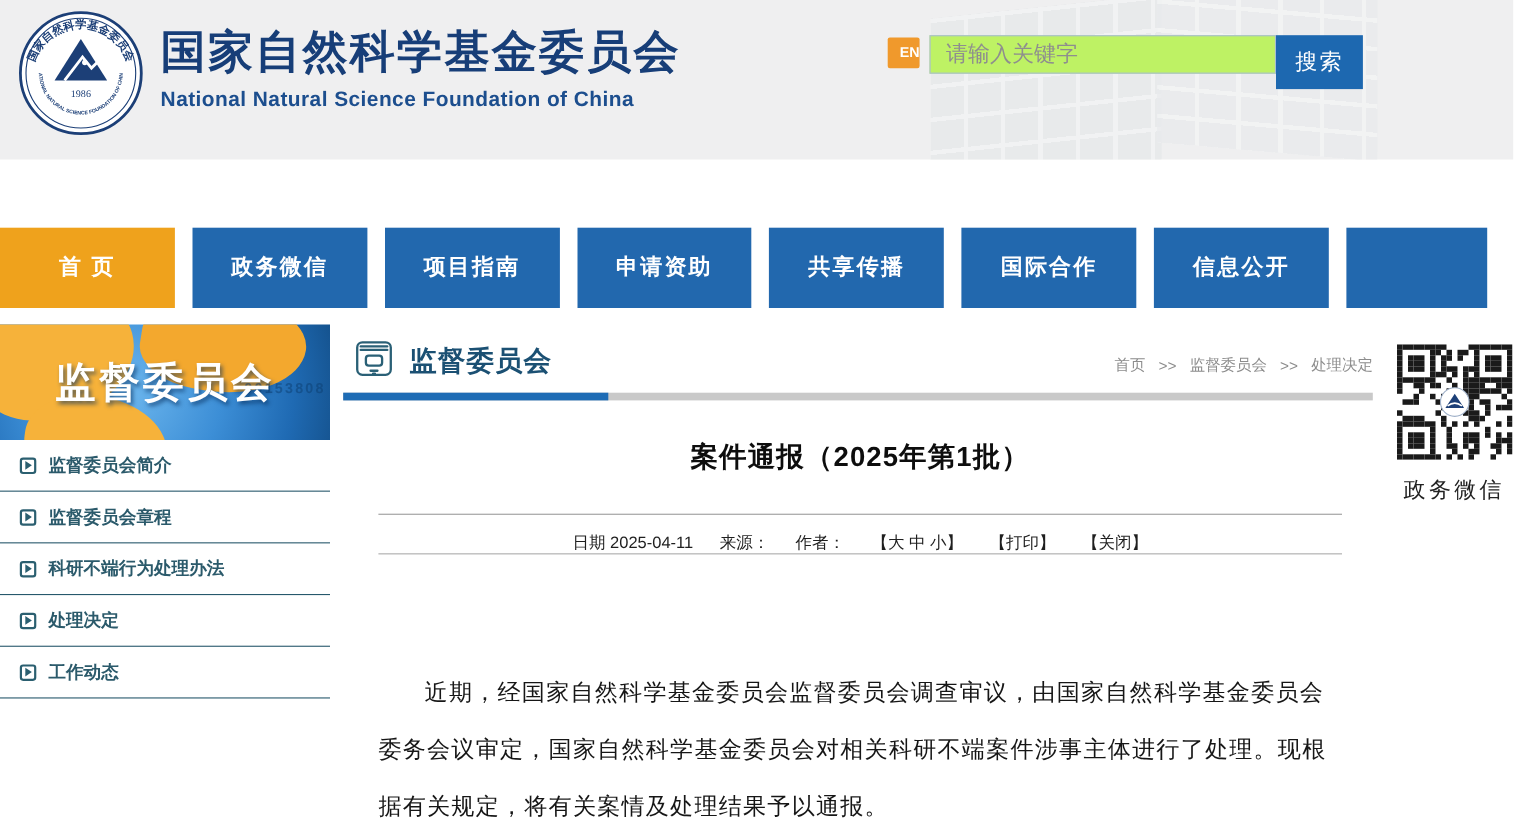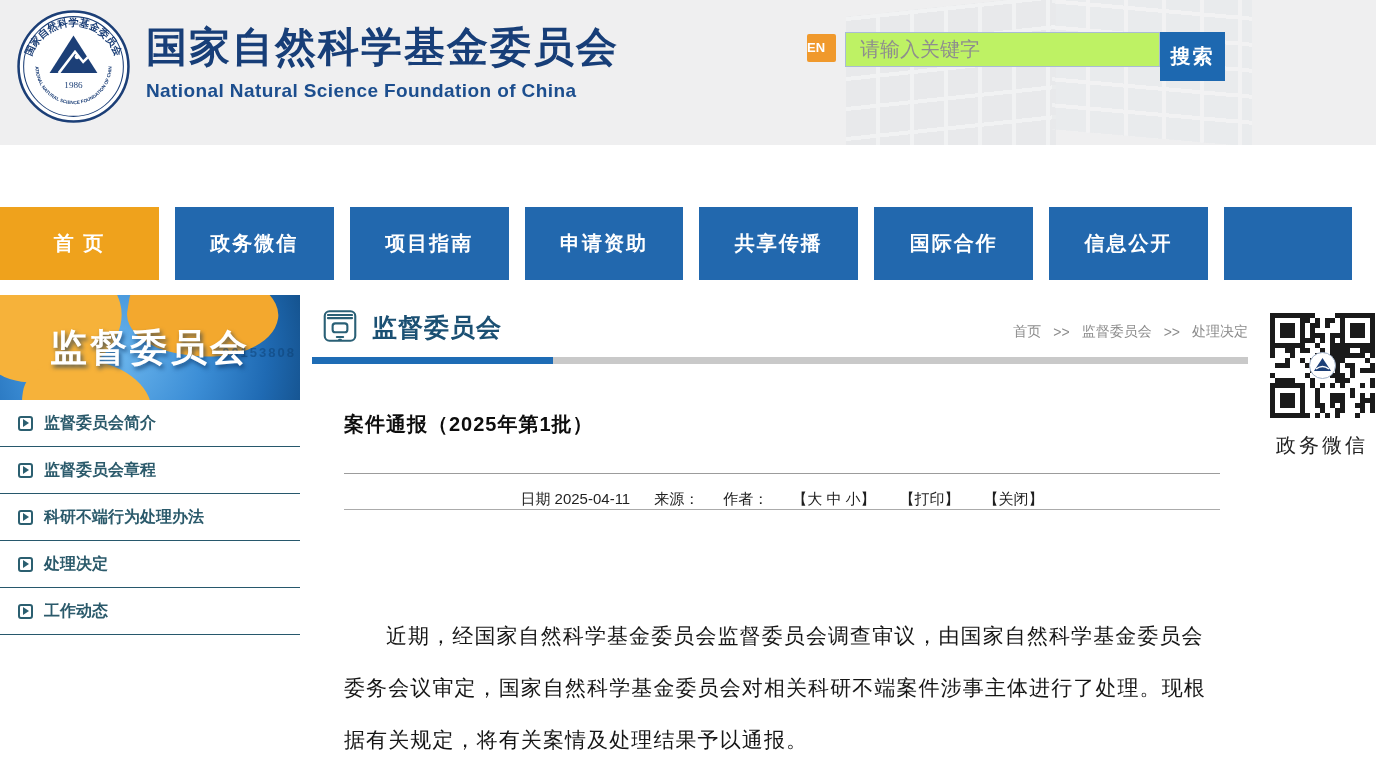--- a/index.html
+++ b/index.html
@@ -11,26 +11,26 @@
   .bldg { position:absolute; opacity:.75; }
   .b1 { left:846px; top:6px; width:210px; height:150px; transform:skewY(-6deg);
         background:repeating-linear-gradient(90deg,#e6e8ea 0 30px,#f2f3f4 30px 34px),repeating-linear-gradient(0deg,#e6e8ea 0 26px,#f2f3f4 26px 30px); background-blend-mode:lighten; }
   .b2 { left:1052px; top:-12px; width:200px; height:150px; transform:skewY(5deg);
         background:repeating-linear-gradient(90deg,#e8eaec 0 34px,#f3f4f5 34px 38px),repeating-linear-gradient(0deg,#e8eaec 0 22px,#f3f4f5 22px 26px); background-blend-mode:lighten; }
   .seal { position:absolute; left:16px; top:9px; width:115px; height:115px; cursor:pointer; }
   .brand { position:absolute; left:146px; top:24px; }
   .brand .cn { font-size:41px; font-weight:700; color:#173e78; letter-spacing:2px; line-height:1.15; }
   .brand .en { margin-top:9px; font-size:19px; font-weight:700; color:#1c4e8e; letter-spacing:.4px; }
   .en-badge { position:absolute; left:807px; top:34px; width:29px; height:28px; background:#f0992c; color:#fff;
-              font-size:13px; font-weight:700; text-align:left; line-height:28px; border-radius:2px; cursor:pointer; }
+              font-size:13px; font-weight:700; text-align:right; line-height:28px; border-radius:2px; cursor:pointer; }
   .search-input { position:absolute; left:845px; top:32px; width:315px; height:35px; border:1px solid #a9bcd4;
                   background:#bef264; padding:0 14px; font-size:20px; color:#333; font-family:inherit; }
   .search-input::placeholder { color:#8e8e8e; }
-  .search-btn { position:absolute; left:1160px; top:32px; width:65px; height:49px; background:#1d68b0; color:#fff;
-                border:none; font-size:20px; font-family:inherit; cursor:pointer; letter-spacing:2px;font-weight:bold; }
+  .search-btn { position:absolute; left:1160px; top:32px; width:79px; height:49px; background:#1d68b0; color:#fff;
+                border:none; font-size:20px; font-family:inherit; cursor:pointer; letter-spacing:2px; }
 
   
   .nav { position:absolute; left:0; top:207px; width:1352px; height:73px; display:flex; gap:16px; background:#fff; }
   .nav-item { flex:1 1 0; background:#2268ae; color:#fff; font-size:20px; font-weight:700; text-align:center;
               line-height:73px; letter-spacing:2px; cursor:pointer; }
   .nav-item.active { background:#efa21c; }
   .nav-item.filler { flex:0 0 128px; cursor:default; }
 
   
   .sidebar { position:absolute; left:0; top:295px; width:300px; }
@@ -54,21 +54,21 @@
   .main { position:absolute; left:312px; top:295px; width:936px; }
   .section-head { position:relative; height:62px; }
   .book-icon { position:absolute; left:8px; top:11px; }
   .section-title { position:absolute; left:60px; top:16px; font-size:25px; font-weight:700; color:#1b5073; letter-spacing:1px; }
   .breadcrumb { position:absolute; right:0; top:28px; font-size:14px; color:#8c8c8c; display:flex; gap:12px; align-items:center; }
   .breadcrumb a { color:#8c8c8c; text-decoration:none; cursor:pointer; }
   .underline { position:absolute; left:0; top:62px; width:936px; height:7px; background:#c9c9c9; }
   .underline .blue { position:absolute; left:0; top:0; width:241px; height:7px; background:#1e6cb5; }
 
   .article { position:absolute; left:32px; top:90px; width:876px; }
-  .article-title { margin-top:26px; font-size:20px; font-weight:700; color:#0d0d0d; letter-spacing:1px; }
+  .article-title { margin-top:14px; text-align:center; font-size:25px; font-weight:700; color:#0d0d0d; letter-spacing:1px; }
   .meta-row { margin-top:35px; height:37px; border-top:1px solid #9c9c9c; border-bottom:1px solid #ababab;
               display:flex; align-items:flex-end; justify-content:center; gap:24px; font-size:15px; color:#1f1f1f; }
   .meta-row .ctl { cursor:pointer; }
   .article-body { margin-top:100px; font-size:21px; line-height:52px; color:#161616; text-indent:2em; letter-spacing:1.1px; width:870px; }
 
   
   .qr-wrap { position:absolute; left:1268px; top:313px; width:108px; text-align:center; }
   .qr-svg { width:105px; height:105px; display:block; margin:0 auto; }
   .qr-label { margin-top:14px; font-size:20px; color:#222; letter-spacing:3px; }
 </style>

